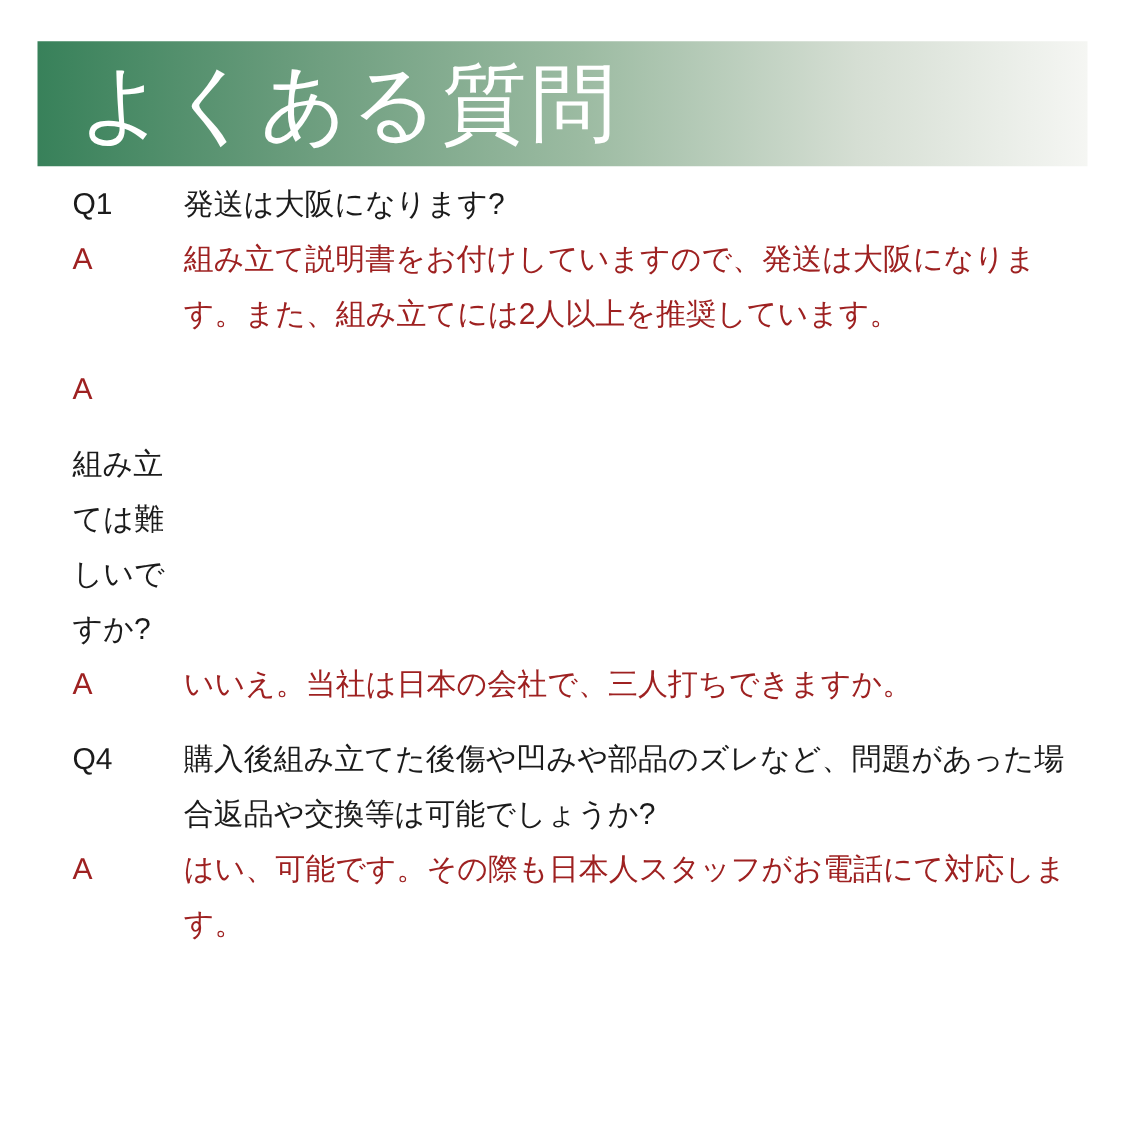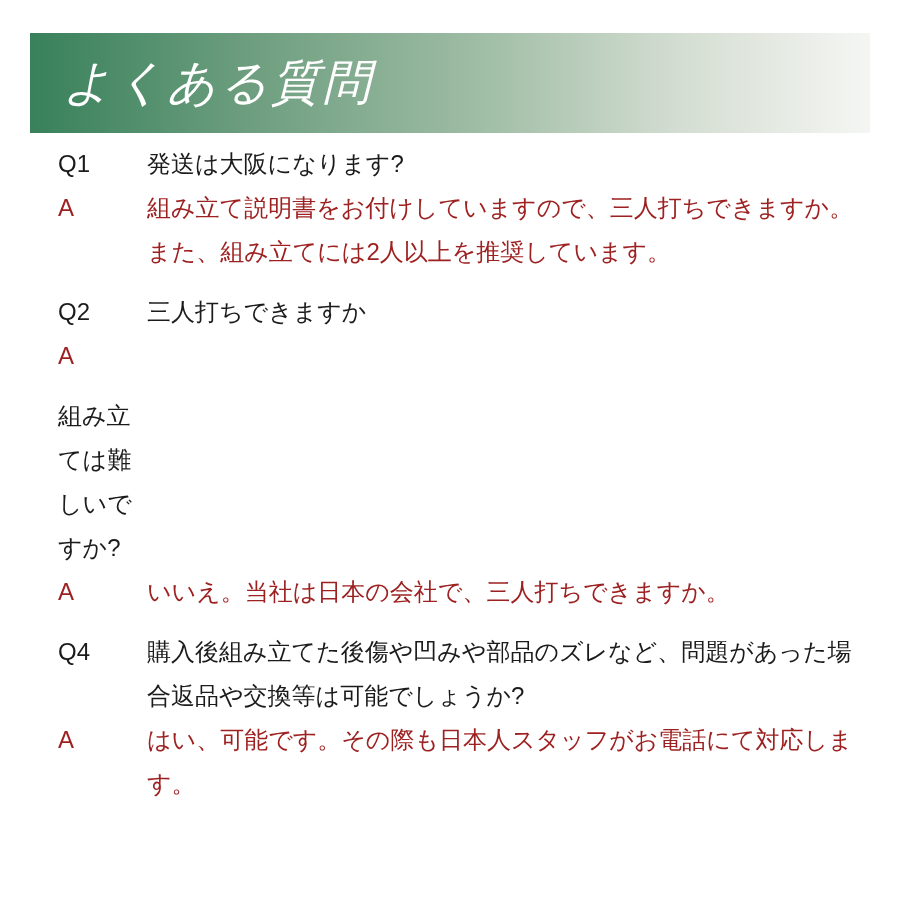--- a/index.html
+++ b/index.html
@@ -22,26 +22,25 @@
     padding-left: 33px;
     background: linear-gradient(to right,
       var(--grad-0, #38815a) 0%,
       #6f9f80 27%,
       var(--grad-1, #9cbba2) 52%,
       #d5ded3 78%,
       var(--grad-2, #f5f6f3) 100%);
   }
   .banner-title {
     color: var(--banner-text, #ffffff);
-    font-size: 48px;
+    font-size: 68px;
     letter-spacing: 3px;
     font-weight: 500;
     line-height: 1;
     white-space: nowrap;
-    font-style: italic;
   }
   .faq {
     margin: 9px 34px 0 58px;
   }
   .faq-item {
     margin-bottom: 16px;
   }
   .faq-row {
     display: grid;
     grid-template-columns: 89px 1fr;
@@ -70,29 +69,25 @@
 </div>
 
 <div class="faq">
   <div class="faq-item">
     <div class="faq-row">
       <div class="label q-label">Q1</div>
       <div class="q-text">発送は大阪になります?</div>
     </div>
     <div class="faq-row">
       <div class="label a-label">A</div>
-      <div class="a-text">組み立て説明書をお付けしていますので、三人打ちできますか。また、組み立てには2人以上を推奨しています。</div>
+      <div class="a-text">組み立て説明書をお付けしていますので、発送は大阪になります。また、組み立てには2人以上を推奨しています。</div>
     </div>
   </div>
 
   <div class="faq-item">
-    <div class="faq-row">
-      <div class="label q-label">Q2</div>
-      <div class="q-text">三人打ちできますか</div>
-    </div>
     <div class="faq-row">
       <div class="label a-label">A</div>
     </div>
   </div>
 
   <div class="faq-item">
     <div class="faq-row">
       <div class="q-text">組み立ては難しいですか?</div>
     </div>
     <div class="faq-row">

